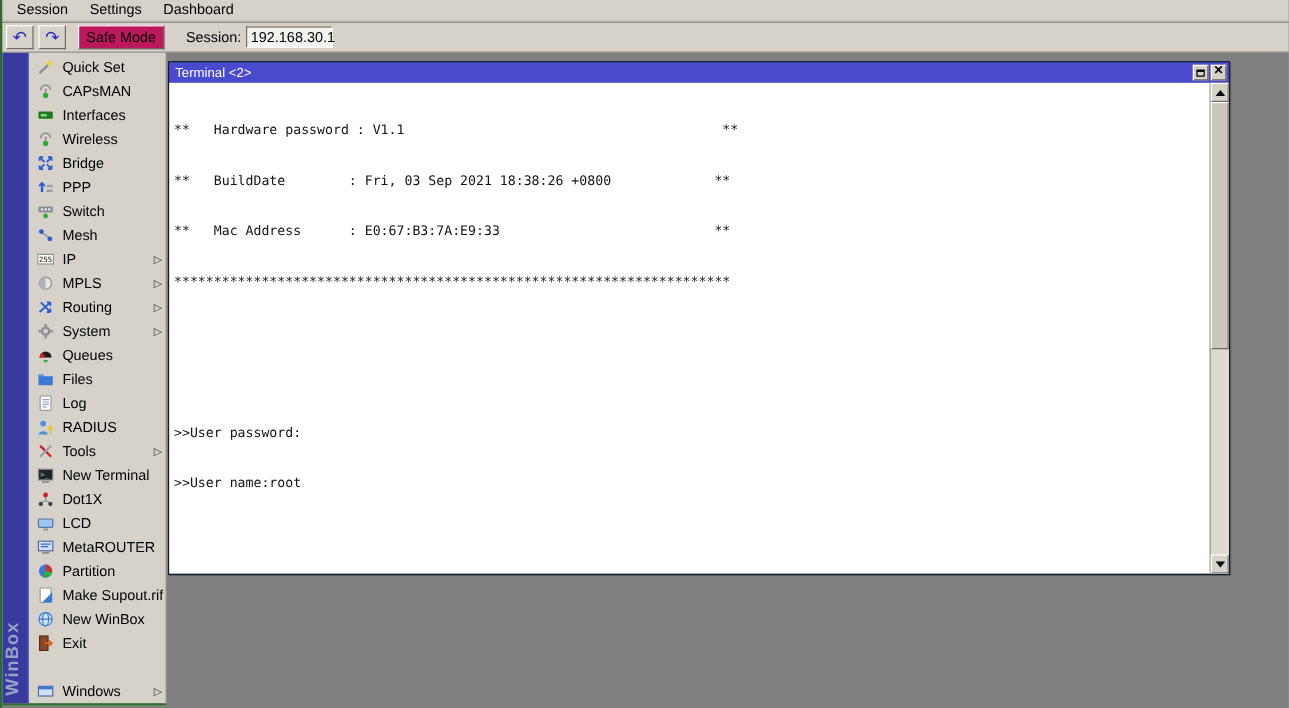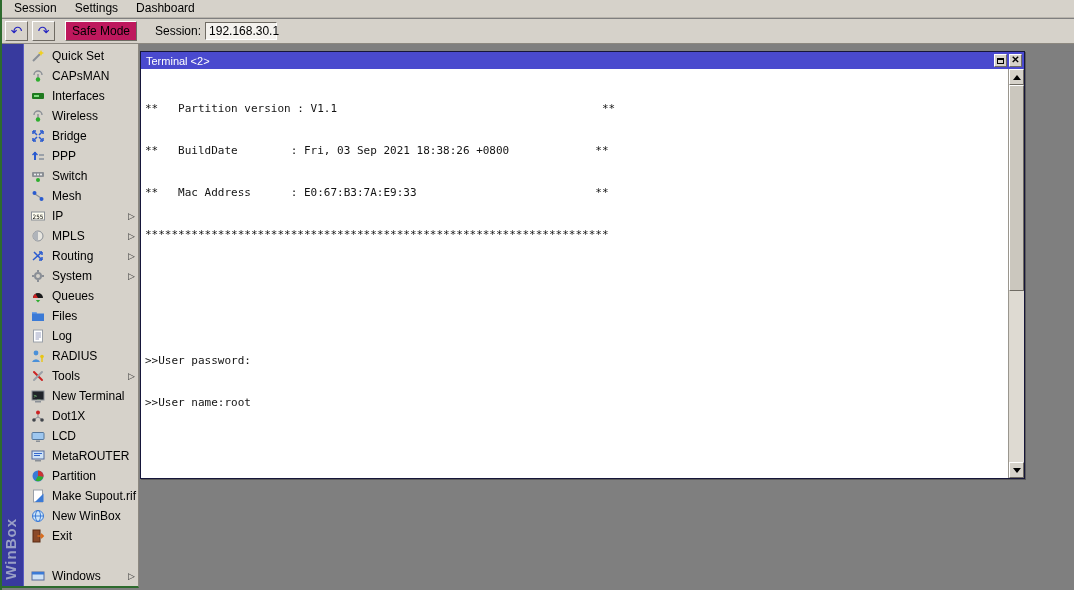--- a/index.html
+++ b/index.html
@@ -359,21 +359,21 @@
         <span class="win-btn">
             <span class="maxglyph"></span>
           </span>
         <span class="win-btn">
             <span class="xglyph">✕</span>
           </span>
       </span>
     </div>
     <div id="term-body">
       <div id="term-text">
-        <div class="tline">**   Partition version : V1.1                                        **</div>
+        <div class="tline">**   Hardware password : V1.1                                        **</div>
         <div class="tline">**   BuildDate        : Fri, 03 Sep 2021 18:38:26 +0800             **</div>
         <div class="tline">**   Mac Address      : E0:67:B3:7A:E9:33                           **</div>
         <div class="tline">**********************************************************************</div>
         <div class="tline"></div>
         <div class="tline"></div>
         <div class="tline">&gt;&gt;User password:</div>
         <div class="tline">&gt;&gt;User name:root</div>
         
         
         

